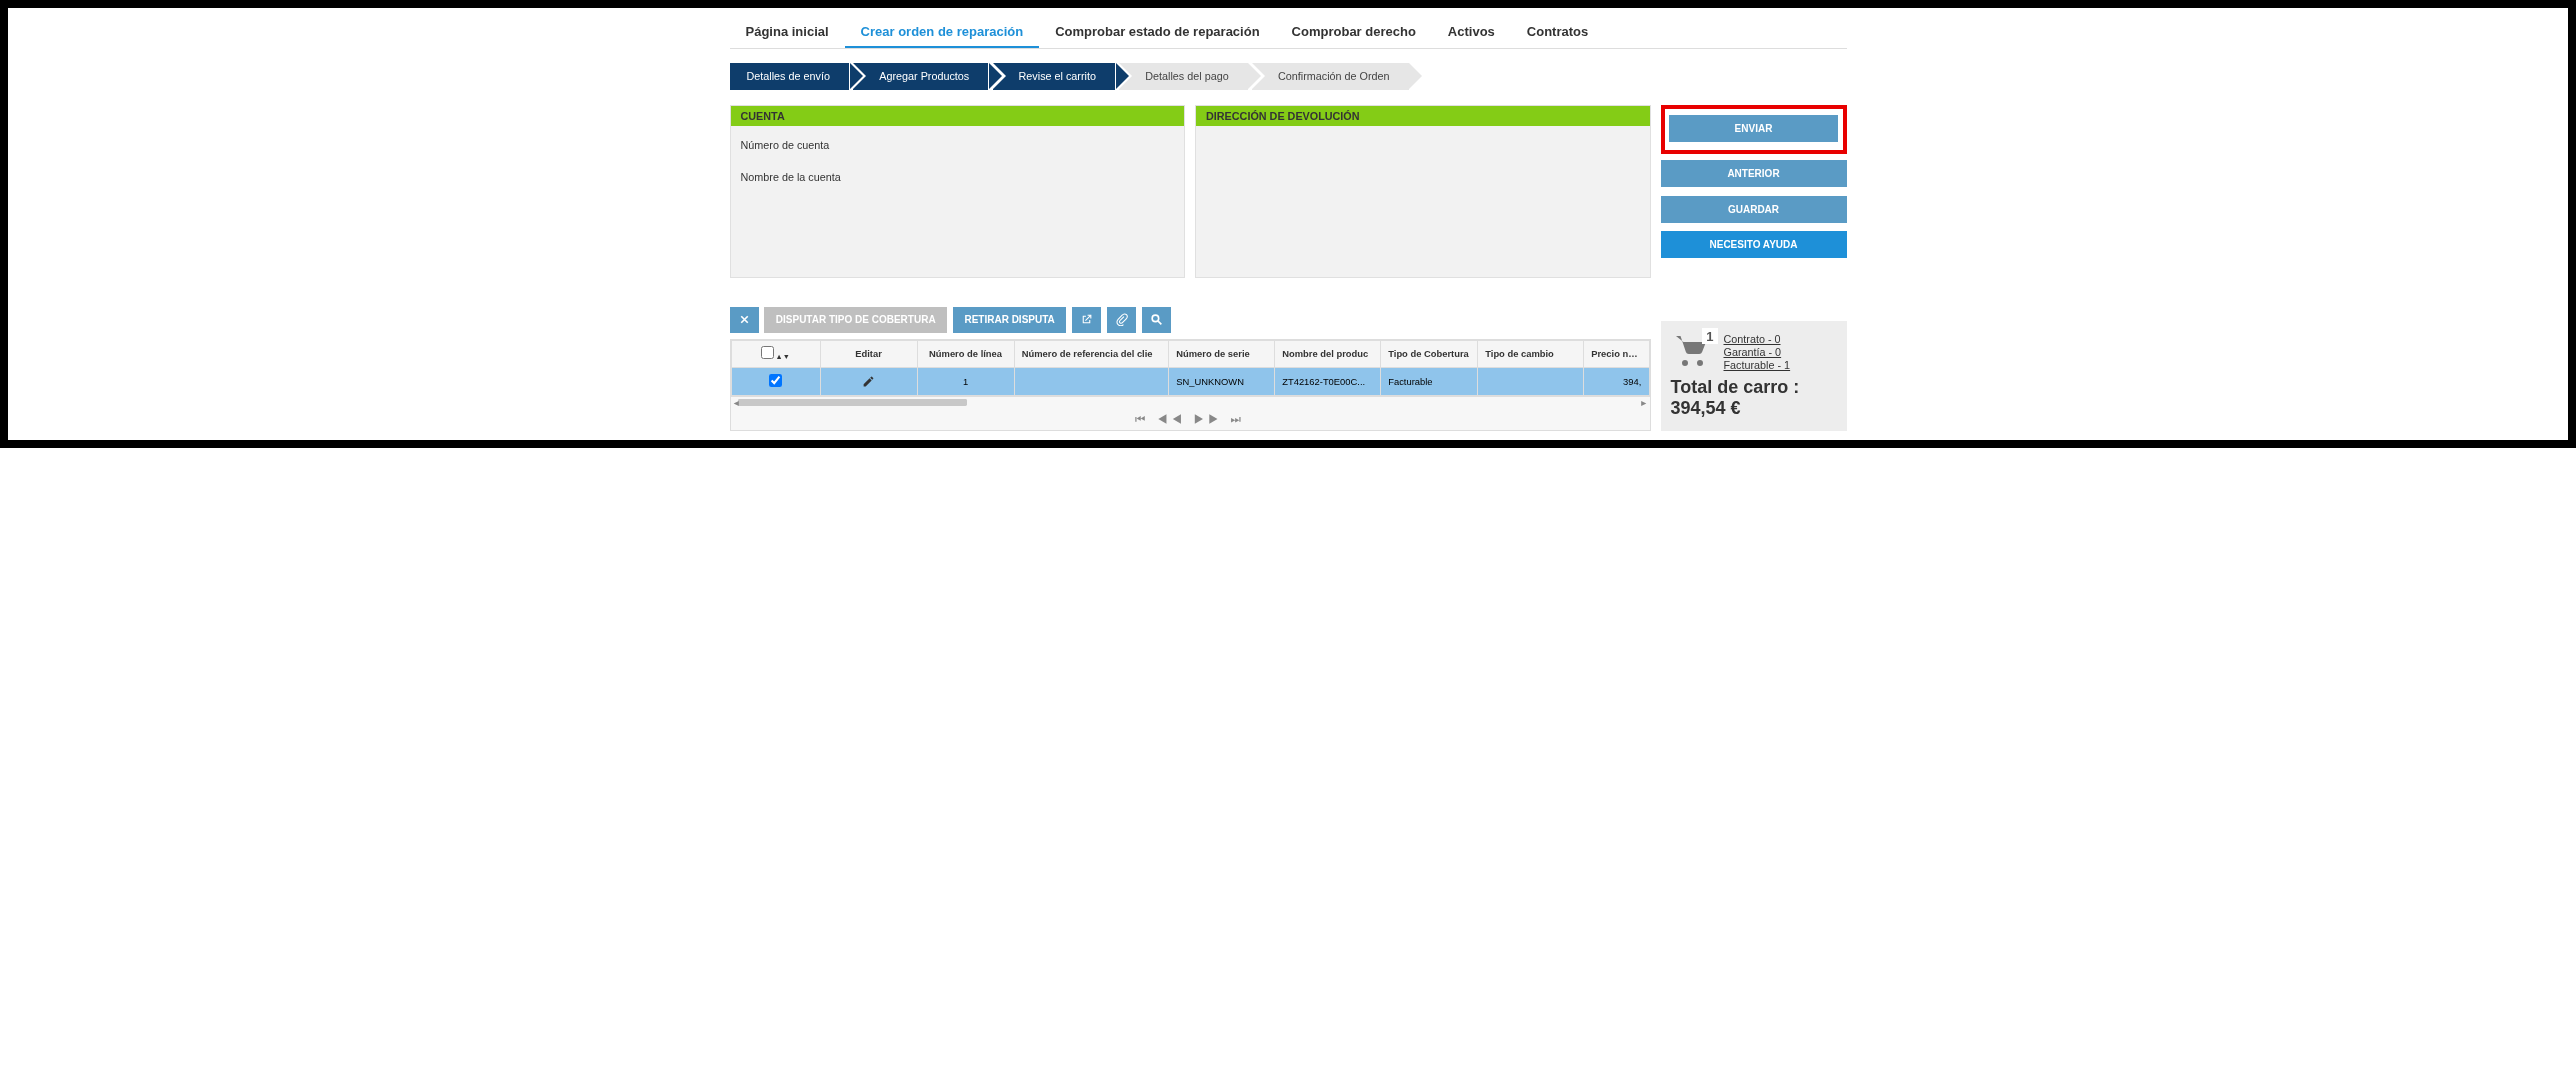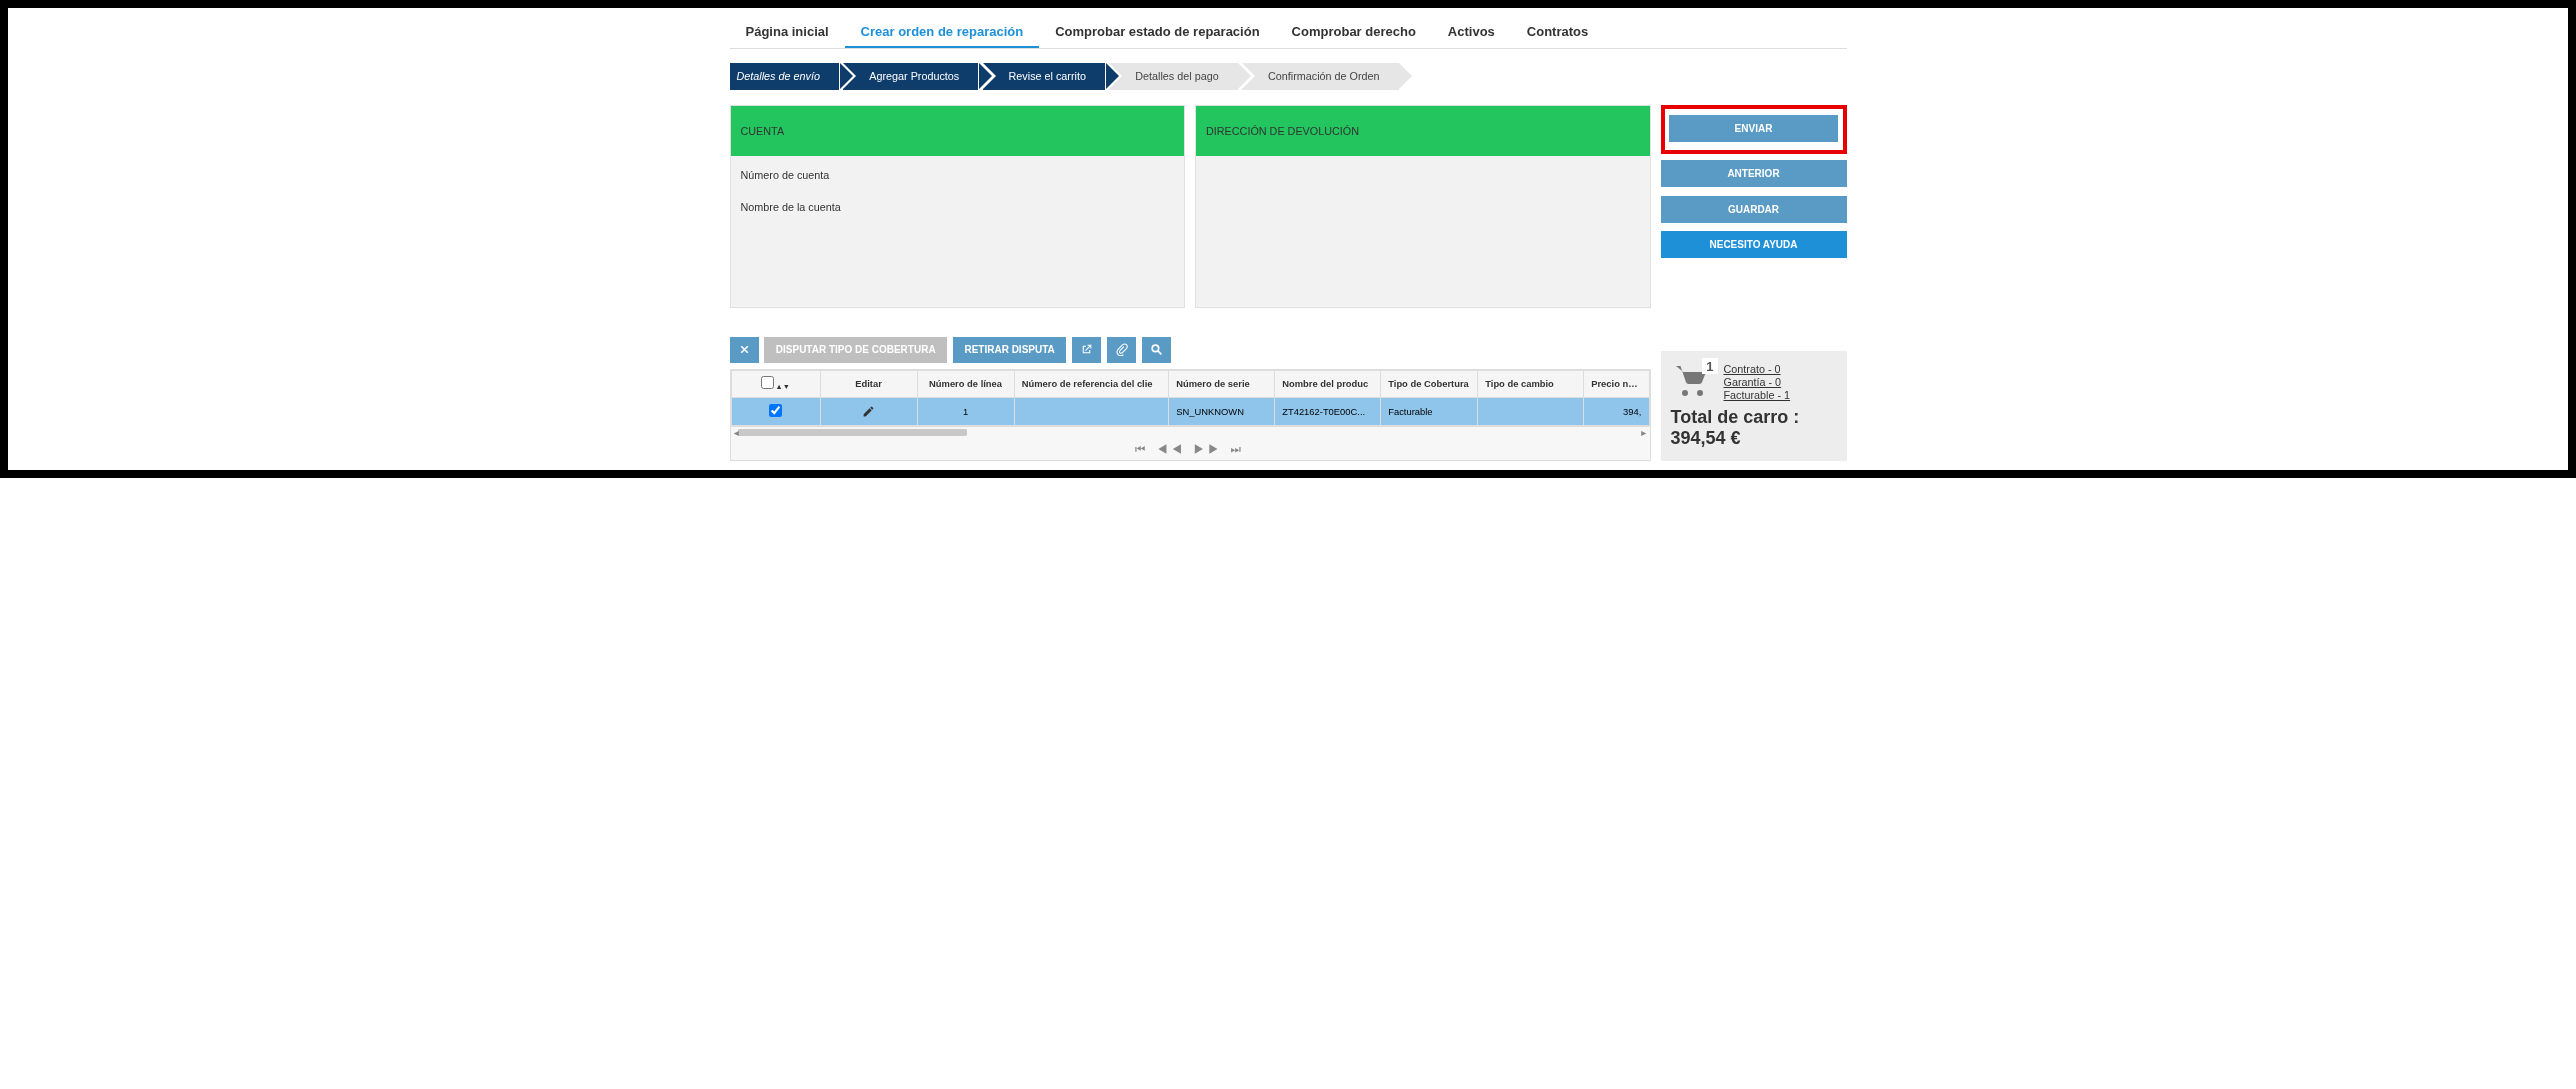--- a/index.html
+++ b/index.html
@@ -7,32 +7,32 @@
 .page { max-width: 1117px; margin: 0 auto; }
 
 
 .topnav { display: flex; border-bottom: 0.7px solid #ddd; margin-bottom: 14.4px; }
 .topnav .tab { padding: 7.2px 16px; font-size: 13px; font-weight: bold; color: #333; cursor: pointer; }
 .topnav .tab.active { color: #1e90d8; border-bottom: 2.2px solid #1e90d8; }
 
 
 .steps { display: flex; margin-bottom: 14.4px; font-size: 10.8px; }
 .step { position: relative; height: 27px; line-height: 27px; padding: 0 19px 0 26px; margin-right: 4.3px; background: #e6e6e6; color: #444; cursor: pointer; }
-.step:first-child { padding-left: 7px; font-style: italic; }
+.step:first-child { padding-left: 17px; }
 .step.active { background: #0e3d6b; color: #fff; }
 .step::after { content: ""; position: absolute; top: 0; right: -13.7px; width: 0; height: 0; border-top: 13.7px solid transparent; border-bottom: 13.7px solid transparent; border-left: 13.7px solid #e6e6e6; z-index: 2; }
 .step.active::after { border-left-color: #0e3d6b; }
 .step::before { content: ""; position: absolute; top: 0; left: 0; width: 0; height: 0; border-top: 13.7px solid transparent; border-bottom: 13.7px solid transparent; border-left: 13.7px solid #fff; z-index: 1; }
 .step:first-child::before { display: none; }
 
 
 .content-row { display: flex; gap: 10px; margin-bottom: 29px; }
 .panel-col { flex: 1; display: flex; gap: 10px; }
 .panel { flex: 1; border: 0.7px solid #e0e0e0; background: #fafafa; }
-.panel-header { background: #22c55e; padding: 19px 10px; font-weight: normal; font-size: 10.8px; color: #333; }
+.panel-header { background: #84cc16; padding: 4px 10px; font-weight: bold; font-size: 10.8px; color: #333; }
 .panel-body { padding: 13px 10px; background: #f2f2f2; min-height: 151px; }
 .panel-body .field-label { margin-bottom: 20px; font-size: 10.8px; color: #333; }
 
 
 .right-col { width: 186px; display: flex; flex-direction: column; }
 .btn { display: block; width: 100%; padding: 8px 4px; text-align: center; font-size: 10px; font-weight: bold; color: #fff; border: none; cursor: pointer; margin-bottom: 8.6px; }
 .btn-mid { background: #5a9bc5; }
 .btn-primary { background: #1e90d8; }
 .highlight-box { border: 4.3px solid #e80000; padding: 5.8px 4.3px 0 4.3px; margin-bottom: 5.8px; }
 

